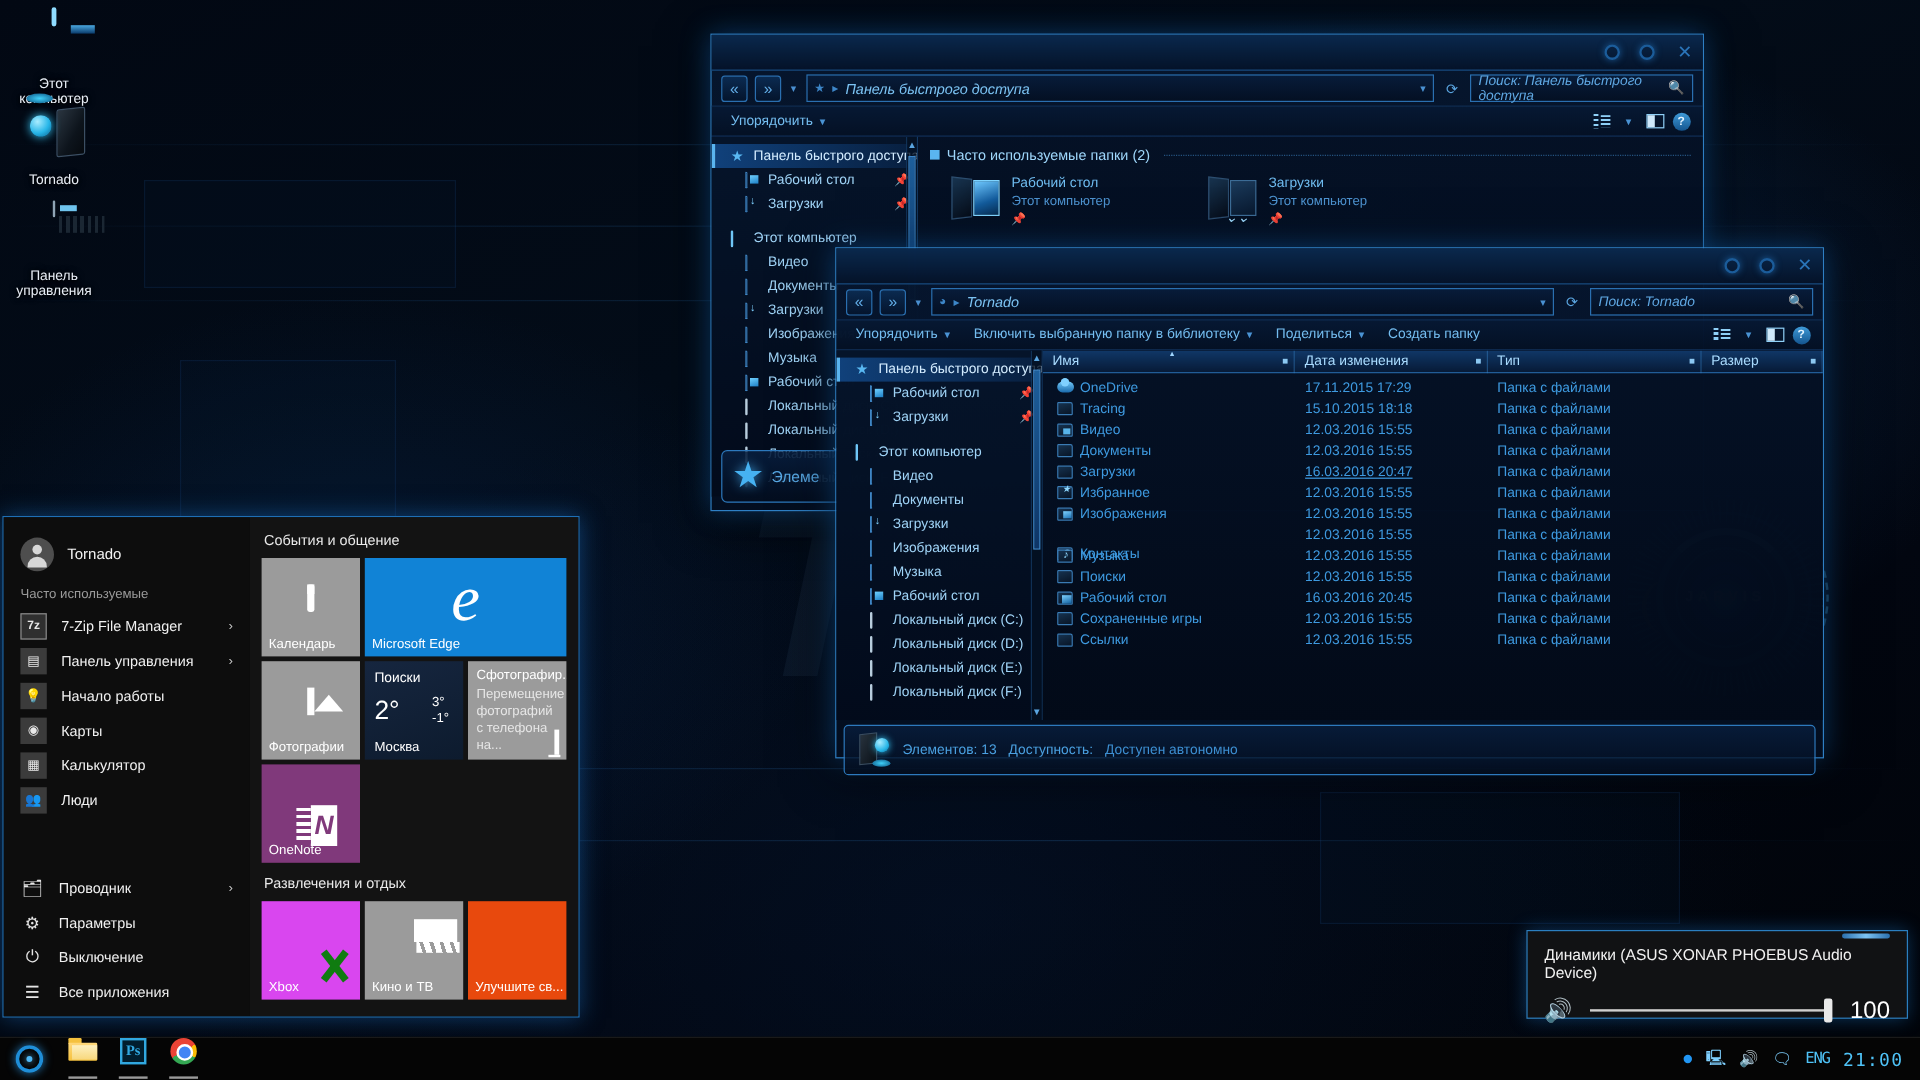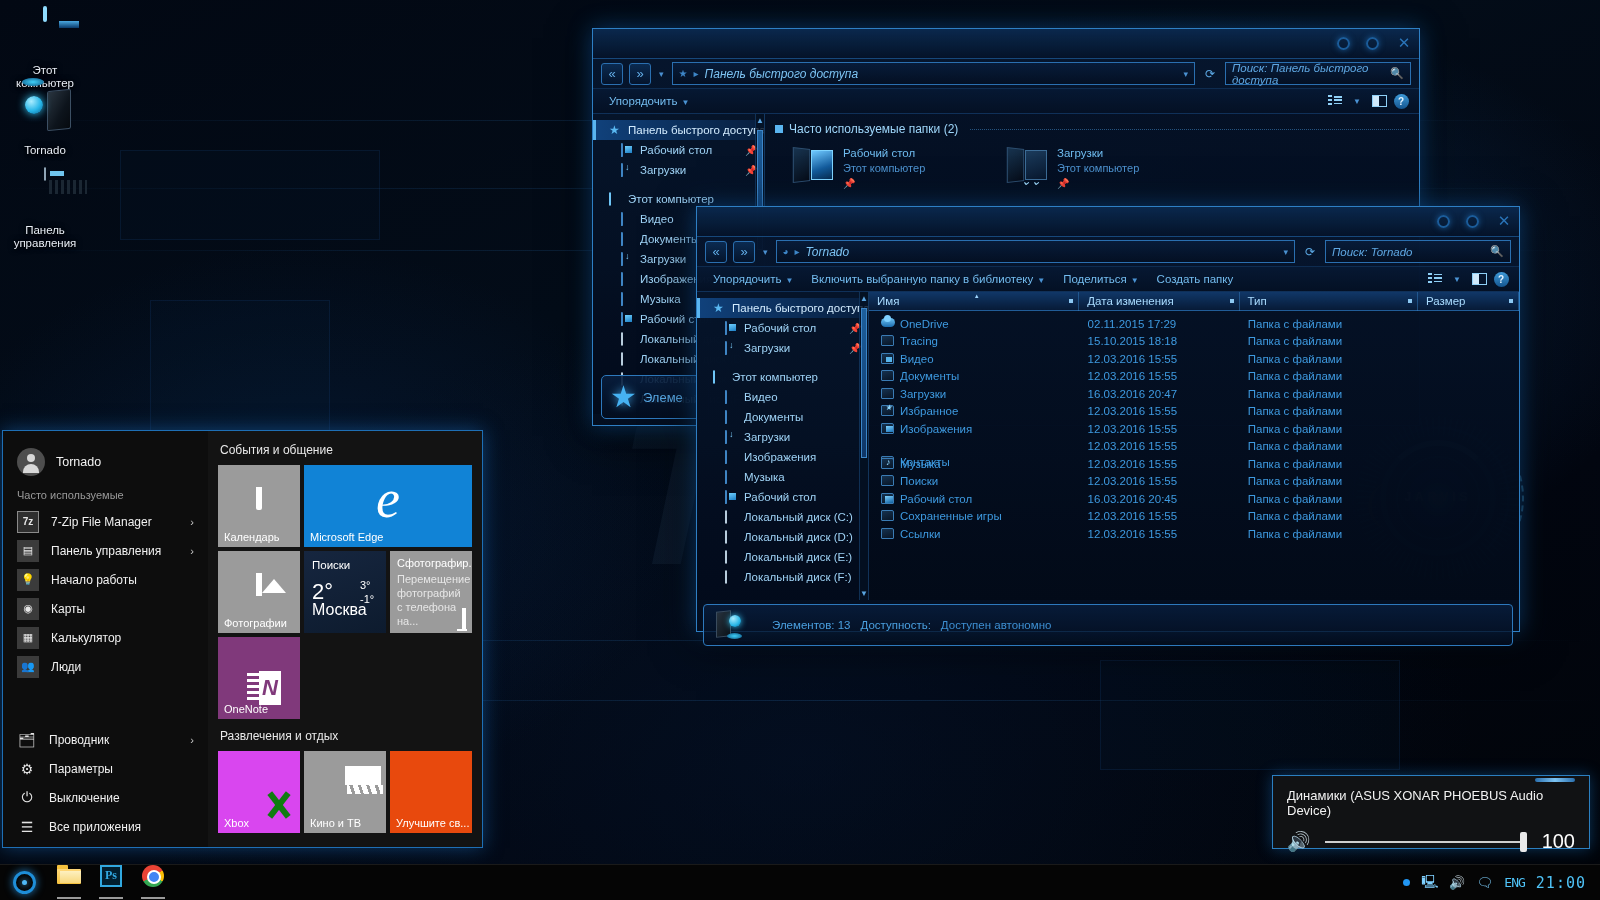--- a/index.html
+++ b/index.html
@@ -243,21 +243,21 @@
   .statusbar { margin: 4px 6px 6px 6px; height: 42px; display:flex; align-items:center; gap: 10px;
     border: 1px solid #2d79bd; border-radius: 4px; padding: 0 10px;
     background: linear-gradient(180deg, rgba(8,30,62,.8), rgba(3,13,30,.8)); }
   .statusbar .sicon { width: 28px; height: 30px; position: relative; flex:none; }
   .statusbar .sicon .b { position:absolute; left:2px; top:1px; width:15px;height:26px;
     background: linear-gradient(120deg,#27323d,#0b1219); border:1px solid #3a4c5e; transform: skewY(-6deg); }
   .statusbar .sicon .o { position:absolute; right:1px; top:5px; width:12px;height:12px;border-radius:50%;
     background: radial-gradient(circle at 35% 30%, #a9ecff, #27b6e8 60%, #0a5d8a); box-shadow:0 0 6px #35c6f5; }
   .statusbar .sicon .st{ position:absolute; right:0; bottom:1px; width:15px;height:6px;border-radius:50%;
     background: radial-gradient(ellipse,#3fd0f8,#0a5080); }
-  .statusbar .st1 { color:#4aa0e0; font-size: 11.5px; margin-left: 20px; }
+  .statusbar .st1 { color:#4aa0e0; font-size: 11.5px; }
   .statusbar .st2 { color:#4aa0e0; font-size: 11.5px; }
   .statusbar .st3 { color:#3d8fd2; font-size: 11.5px; }
 
   
   .elembadge { position: absolute; left: 8px; bottom: 6px; width: 108px; height: 44px;
     border: 1px solid #2d79bd; border-radius: 5px; display:flex; align-items:center; gap:6px; padding-left: 8px;
     background: linear-gradient(180deg, rgba(8,30,62,.9), rgba(3,13,30,.9)); }
   .elembadge .star { color:#46b2f2; font-size: 30px; line-height: 30px; text-shadow: 0 0 10px rgba(70,180,250,.8); }
   .elembadge .tx { color:#57a8e4; font-size: 13px; }
 
@@ -332,21 +332,21 @@
   .ico-film .top { position:absolute; left:2px; top:0; width: 36px; height: 9px;
     background: repeating-linear-gradient(72deg, #fff 0 5px, #9b9b9b 5px 8px); }
   .ico-sync { width: 18px; height: 14px; border: 2px solid #fff; position: relative; }
   .ico-sync:after { content:''; position:absolute; left:-7px; bottom:-4px; width:10px;height:2px; background:#fff; }
 
   .wtr { position:absolute; inset:0; padding: 8px 8px; color:#fff; }
   .wtr .cond { font-size: 11.5px; }
   .wtr .now { font-size: 22px; position:absolute; left: 8px; top: 28px; }
   .wtr .hi { position:absolute; left: 56px; top: 28px; font-size: 11px; }
   .wtr .lo { position:absolute; left: 56px; top: 42px; font-size: 11px; }
-  .wtr .city { position:absolute; left: 8px; bottom: 14px; font-size: 16px; }
+  .wtr .city { position:absolute; left: 8px; bottom: 4px; font-size: 11px; }
   .ptip { position:absolute; inset:0; padding: 6px 7px; color:#fff; }
   .ptip .ph { font-size: 11px; }
   .ptip .pb { font-size: 11px; color:#e6e6e6; line-height: 14px; margin-top: 3px; }
 
   
   #volosd {
     position: absolute; left: 1272px; top: 775px; width: 318px; height: 74px;
     background: #111214; border: 1px solid #2b7fc0;
     box-shadow: 0 0 14px rgba(25,110,190,.45);
     padding: 12px 14px 0 14px;
@@ -731,21 +731,21 @@
           <div class="c" style="width: 110px;"><span>Размер</span><i class="dot"></i></div>
         </div>
       <div id="rows-front" style="padding-top:4px">
           <div class="filerow">
             <div class="cn" style="width: 230px;">
               <span class="fi">
                 <i class="fi-cloud" style="position: absolute;"></i>
               </span>
               <span>OneDrive</span>
             </div>
-            <div class="cd" style="width: 175px;">02.11.2015 17:29</div>
+            <div class="cd" style="width: 175px;">17.11.2015 17:29</div>
             <div class="ct" style="width: 195px;">Папка с файлами</div>
             <div class="cs" style="width: 110px;"></div>
           </div>
           <div class="filerow">
             <div class="cn" style="width: 230px;">
               <span class="fi">
                 <i class="fi-folder" style="position: absolute;"></i>
               </span>
               <span>Tracing</span>
             </div>
@@ -775,21 +775,21 @@
             <div class="ct" style="width: 195px;">Папка с файлами</div>
             <div class="cs" style="width: 110px;"></div>
           </div>
           <div class="filerow">
             <div class="cn" style="width: 230px;">
               <span class="fi">
                 <i class="fi-folder" style="position: absolute;"></i>
               </span>
               <span>Загрузки</span>
             </div>
-            <div class="cd" style="width: 175px;">16.03.2016 20:47</div>
+            <div class="cd" style="width: 175px; text-decoration: underline;">16.03.2016 20:47</div>
             <div class="ct" style="width: 195px;">Папка с файлами</div>
             <div class="cs" style="width: 110px;"></div>
           </div>
           <div class="filerow">
             <div class="cn" style="width: 230px;">
               <span class="fi">
                 <i class="fi-folder s" style="position: absolute;"></i>
               </span>
               <span>Избранное</span>
             </div>

